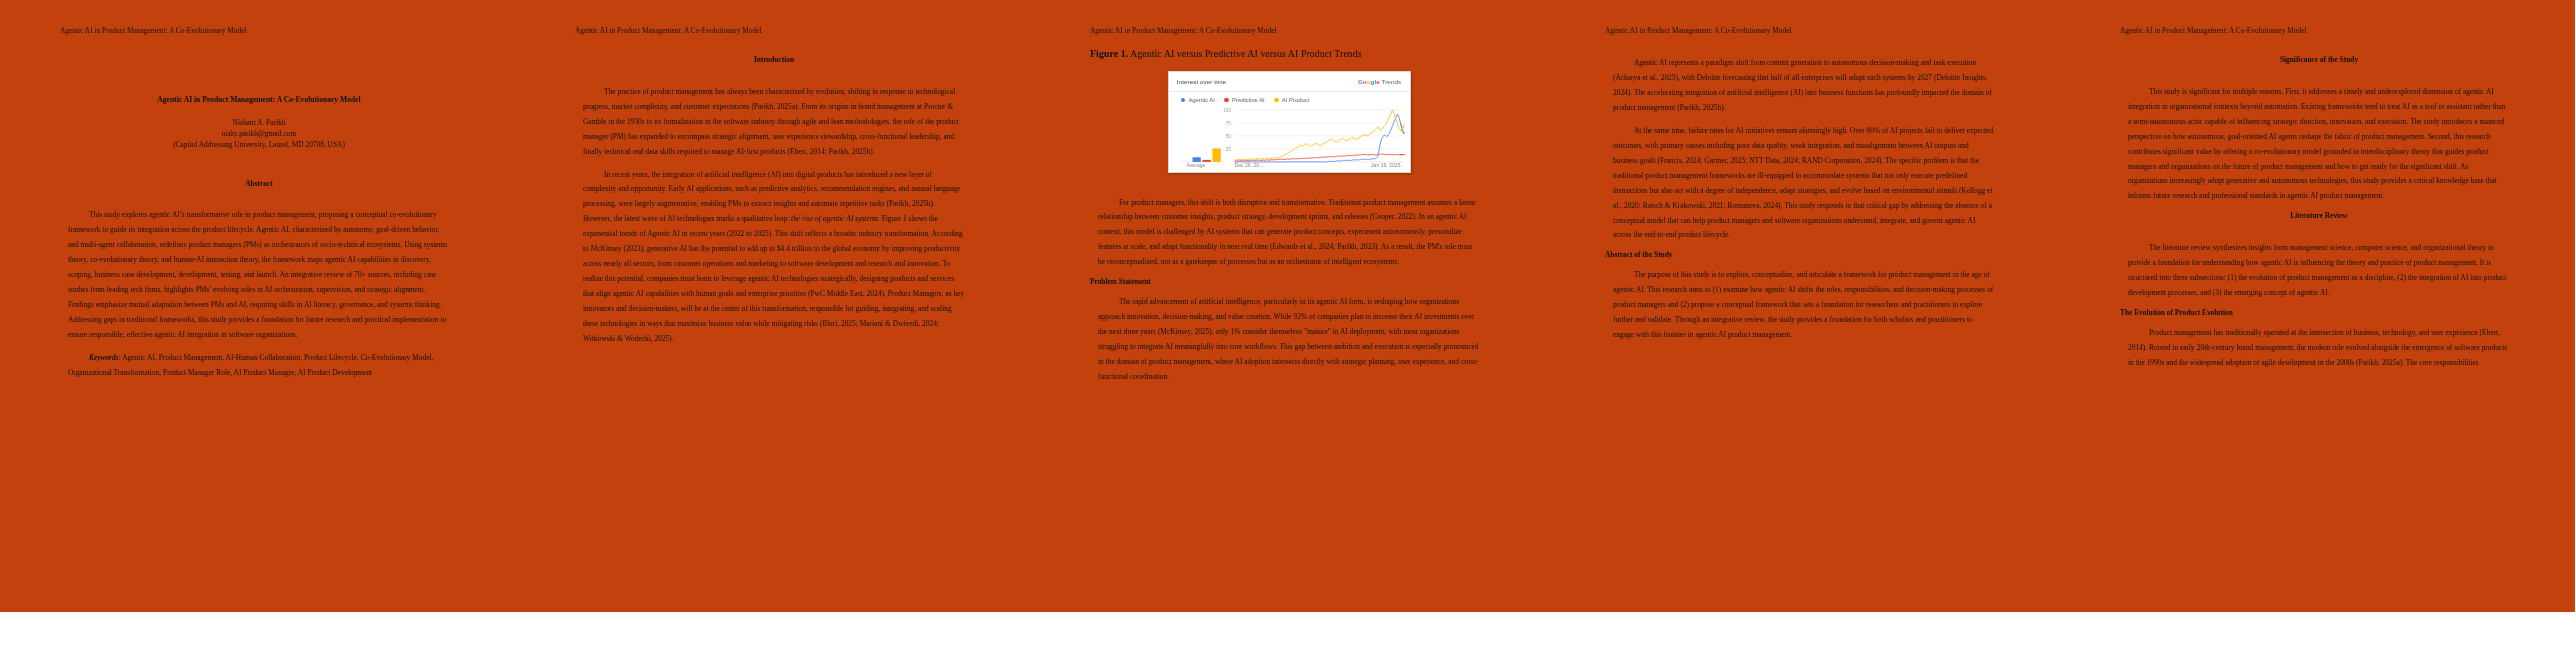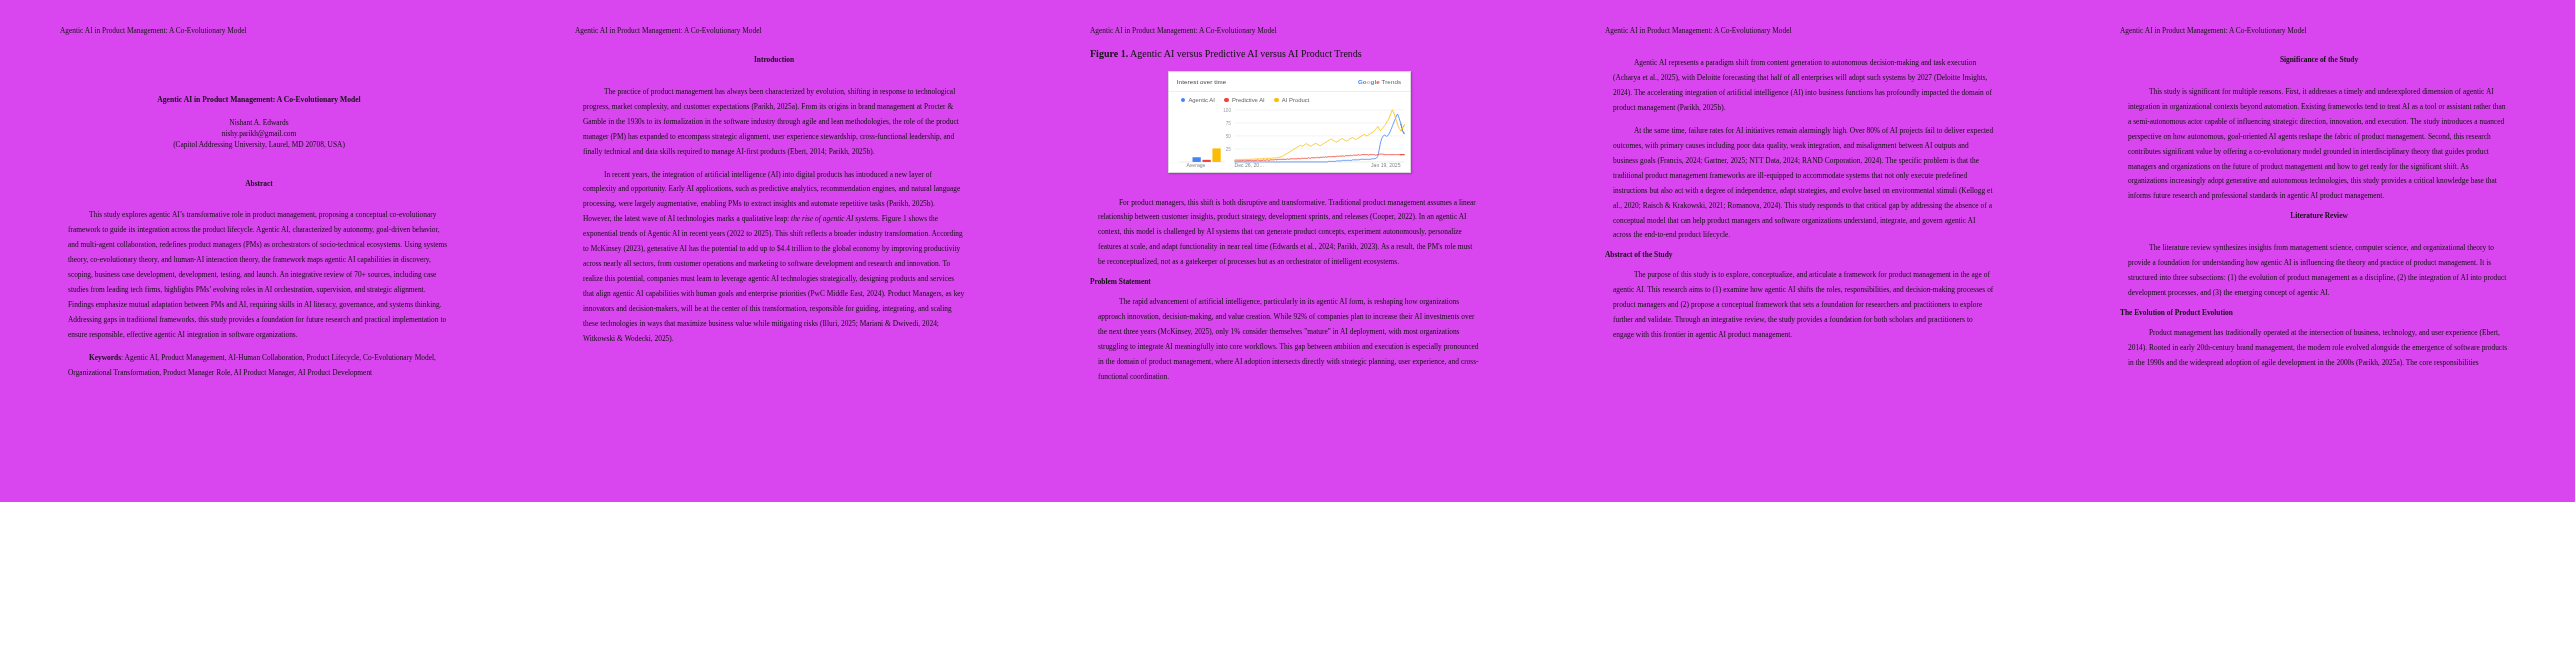--- a/index.html
+++ b/index.html
@@ -1,28 +1,28 @@
 <!DOCTYPE html>
 <html style="font-size:9px"><head>
 <meta charset="utf-8">
 <style>
   html,body{margin:0;padding:0;background:#ffffff;}
   body{width:2576px;height:667px;overflow:hidden;font-family:"Liberation Serif",serif;color:#111111;}
   .viewer{display:flex;width:2576px;height:667px;background:#ffffff;}
-  .page{width:515px;height:502px;flex:0 0 515px;background:#d946ef;position:relative;box-sizing:border-box;}
+  .page{width:515px;height:612px;flex:0 0 515px;background:#c2410c;position:relative;box-sizing:border-box;}
   .page-inner{position:absolute;left:60px;top:0;width:398px;height:667px;}
   .runhead{font-family:"Liberation Serif",serif;font-size:7.4px;line-height:1.2;color:#151515;position:absolute;top:27px;left:0;white-space:nowrap;}
   .doc-flow{position:absolute;top:48px;left:0;width:398px;}
   h1.doc-title{font-size:7.6px;font-weight:bold;text-align:center;margin:0;padding:0;line-height:1.2;}
   .ctr{text-align:center;font-size:7.4px;line-height:1.0;margin:0;}
   .sec-head{font-size:7.4px;font-weight:bold;text-align:center;margin:8px;padding:0;line-height:1.2;}
   .sec-head-left{font-size:7.4px;font-weight:bold;text-align:left;margin:0;padding:0;line-height:1.2;}
   p.body{font-size:7.4px;line-height:2.02;margin:8px;padding:0;text-indent:21px;text-align:left;
          -webkit-hyphens:none;hyphens:none;word-spacing:0.1px;}
-  .kw b{font-weight:bold;}
+  .kw b{font-weight:bold;font-style:italic;}
   .sp-xl{height:47px;}
   .sp-l{height:23px;}
   .sp-m{height:14.5px;}
   .sp-xs{height:3.9px;}
   .em{font-style:italic;}
 
   
   .fig-caption{font-size:10px;line-height:1.2;margin:0;}
   .fig-caption b{font-weight:bold;}
   .gt-wrap{margin:11px 0 0 0;display:flex;justify-content:center;}
@@ -56,21 +56,21 @@
 
 <div class="viewer">
 
   <div class="page">
     <div class="page-inner">
       <div class="runhead">Agentic AI in Product Management: A Co-Evolutionary Model</div>
       <div class="doc-flow">
         <div class="sp-xl"></div>
         <h1 class="doc-title">Agentic AI in Product Management: A Co-Evolutionary Model</h1>
         <div class="sp-m"></div>
-        <p class="ctr">Nishant A. Edwards</p>
+        <p class="ctr">Nishant A. Parikh</p>
         <div class="sp-xs"></div>
         <p class="ctr">nishy.parikh@gmail.com</p>
         <div class="sp-xs"></div>
         <p class="ctr">(Capitol Addressing University, Laurel, MD 20708, USA)</p>
         <div class="sp-l"></div>
         <div class="sec-head">Abstract</div>
         <div class="sp-xs"></div>
         <p class="body">This study explores agentic AI’s transformative role in product management, proposing a conceptual co-evolutionary framework to guide its integration across the product lifecycle. Agentic AI, characterized by autonomy, goal-driven behavior, and multi-agent collaboration, redefines product managers (PMs) as orchestrators of socio-technical ecosystems. Using systems theory, co-evolutionary theory, and human-AI interaction theory, the framework maps agentic AI capabilities in discovery, scoping, business case development, development, testing, and launch. An integrative review of 70+ sources, including case studies from leading tech firms, highlights PMs’ evolving roles in AI orchestration, supervision, and strategic alignment. Findings emphasize mutual adaptation between PMs and AI, requiring skills in AI literacy, governance, and systems thinking. Addressing gaps in traditional frameworks, this study provides a foundation for future research and practical implementation to ensure responsible, effective agentic AI integration in software organizations.</p>
         <p class="body kw"><b>Keywords</b><span>: Agentic AI, Product Management, AI-Human Collaboration, Product Lifecycle, Co-Evolutionary Model, Organizational Transformation, Product Manager Role, AI Product Manager, AI Product Development</span></p>
       </div>

